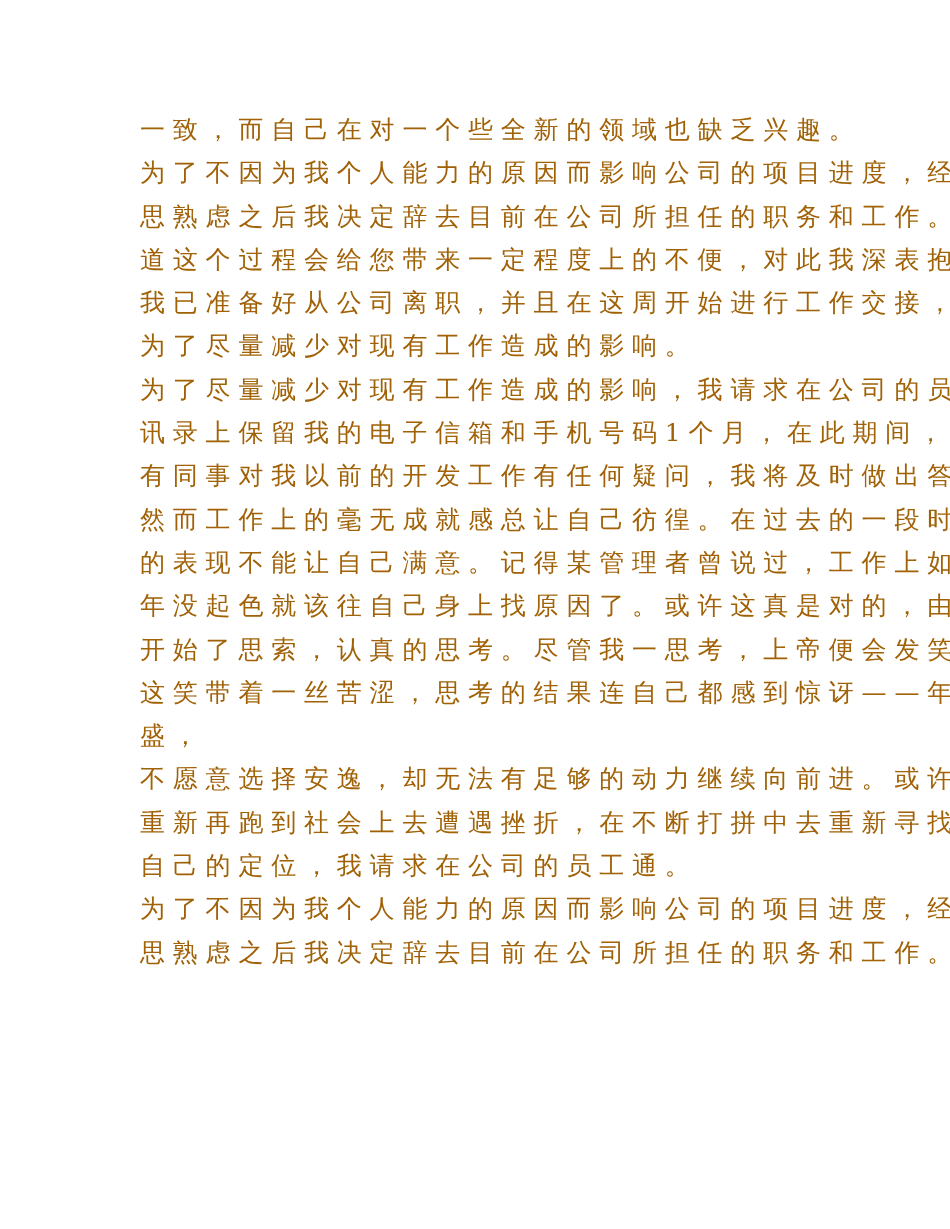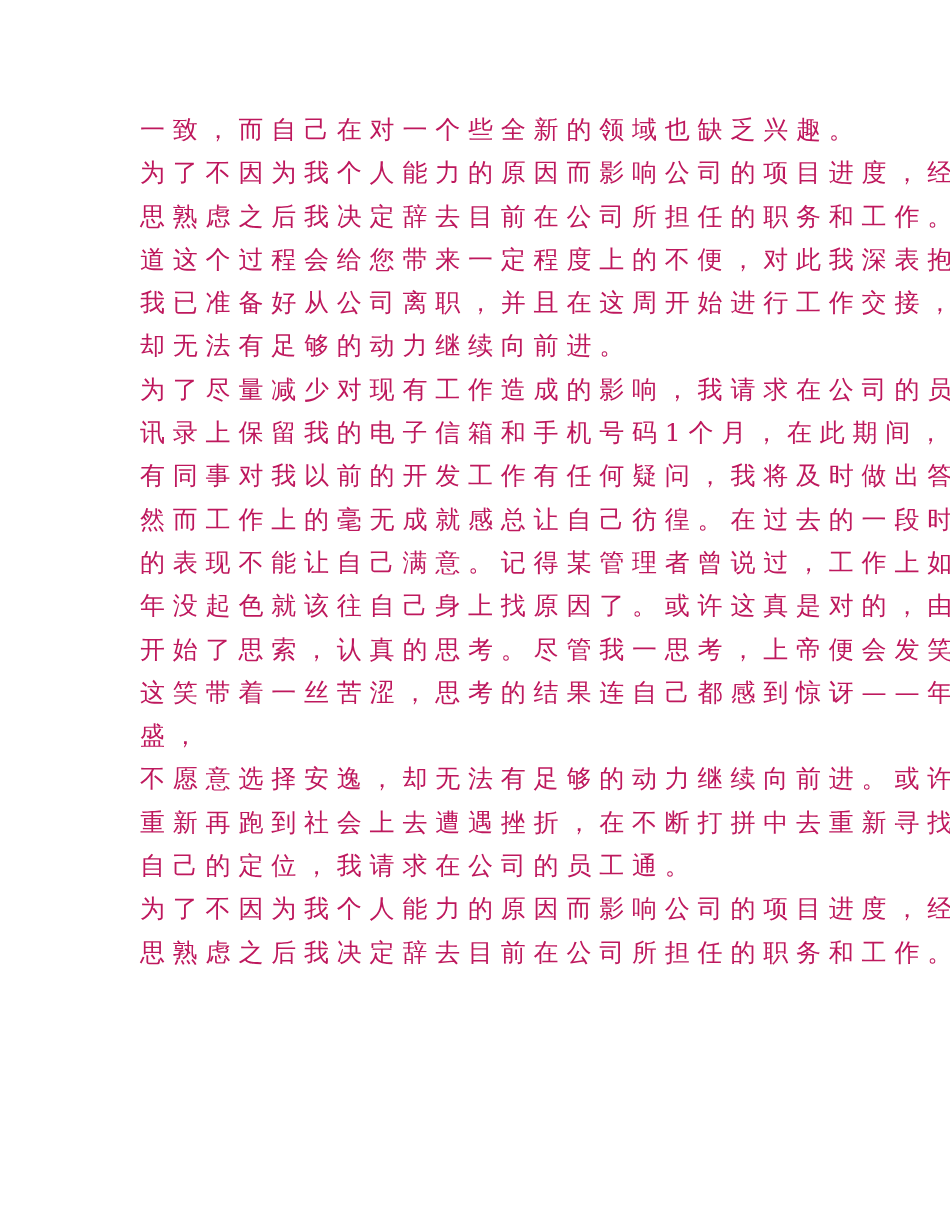--- a/index.html
+++ b/index.html
@@ -5,35 +5,35 @@
   html, body { margin: 0; padding: 0; background: #ffffff; }
   body { width: 950px; height: 1229px; position: relative; overflow: hidden; }
   .page {
     position: absolute;
     left: 140px;
     top: 108px;
     width: 680px;
     font-family: "DejaVu Serif", "Liberation Serif", serif;
     font-size: 25px;
     line-height: 43.3px;
-    color: #be185d;
+    color: #a16207;
     letter-spacing: 7.8px;
   }
   .line { white-space: nowrap; height: 43.3px; }
 </style>
 </head>
 <body>
 
 <div class="page">
   <div class="line">一致，而自己在对一个些全新的领域也缺乏兴趣。</div>
   <div class="line">为了不因为我个人能力的原因而影响公司的项目进度，经过深</div>
   <div class="line">思熟虑之后我决定辞去目前在公司所担任的职务和工作。我知</div>
   <div class="line">道这个过程会给您带来一定程度上的不便，对此我深表抱歉。</div>
   <div class="line">我已准备好从公司离职，并且在这周开始进行工作交接，以减</div>
-  <div class="line">却无法有足够的动力继续向前进。</div>
+  <div class="line">为了尽量减少对现有工作造成的影响。</div>
   <div class="line">为了尽量减少对现有工作造成的影响，我请求在公司的员工通</div>
   <div class="line">讯录上保留我的电子信箱和手机号码1个月，在此期间，如果</div>
   <div class="line">有同事对我以前的开发工作有任何疑问，我将及时做出答复。</div>
   <div class="line">然而工作上的毫无成就感总让自己彷徨。在过去的一段时间里</div>
   <div class="line">的表现不能让自己满意。记得某管理者曾说过，工作上如果两</div>
   <div class="line">年没起色就该往自己身上找原因了。或许这真是对的，由此我</div>
   <div class="line">开始了思索，认真的思考。尽管我一思考，上帝便会发笑，但</div>
   <div class="line">这笑带着一丝苦涩，思考的结果连自己都感到惊讶——年少气</div>
   <div class="line">盛，</div>
   <div class="line">不愿意选择安逸，却无法有足够的动力继续向前进。或许只有</div>

